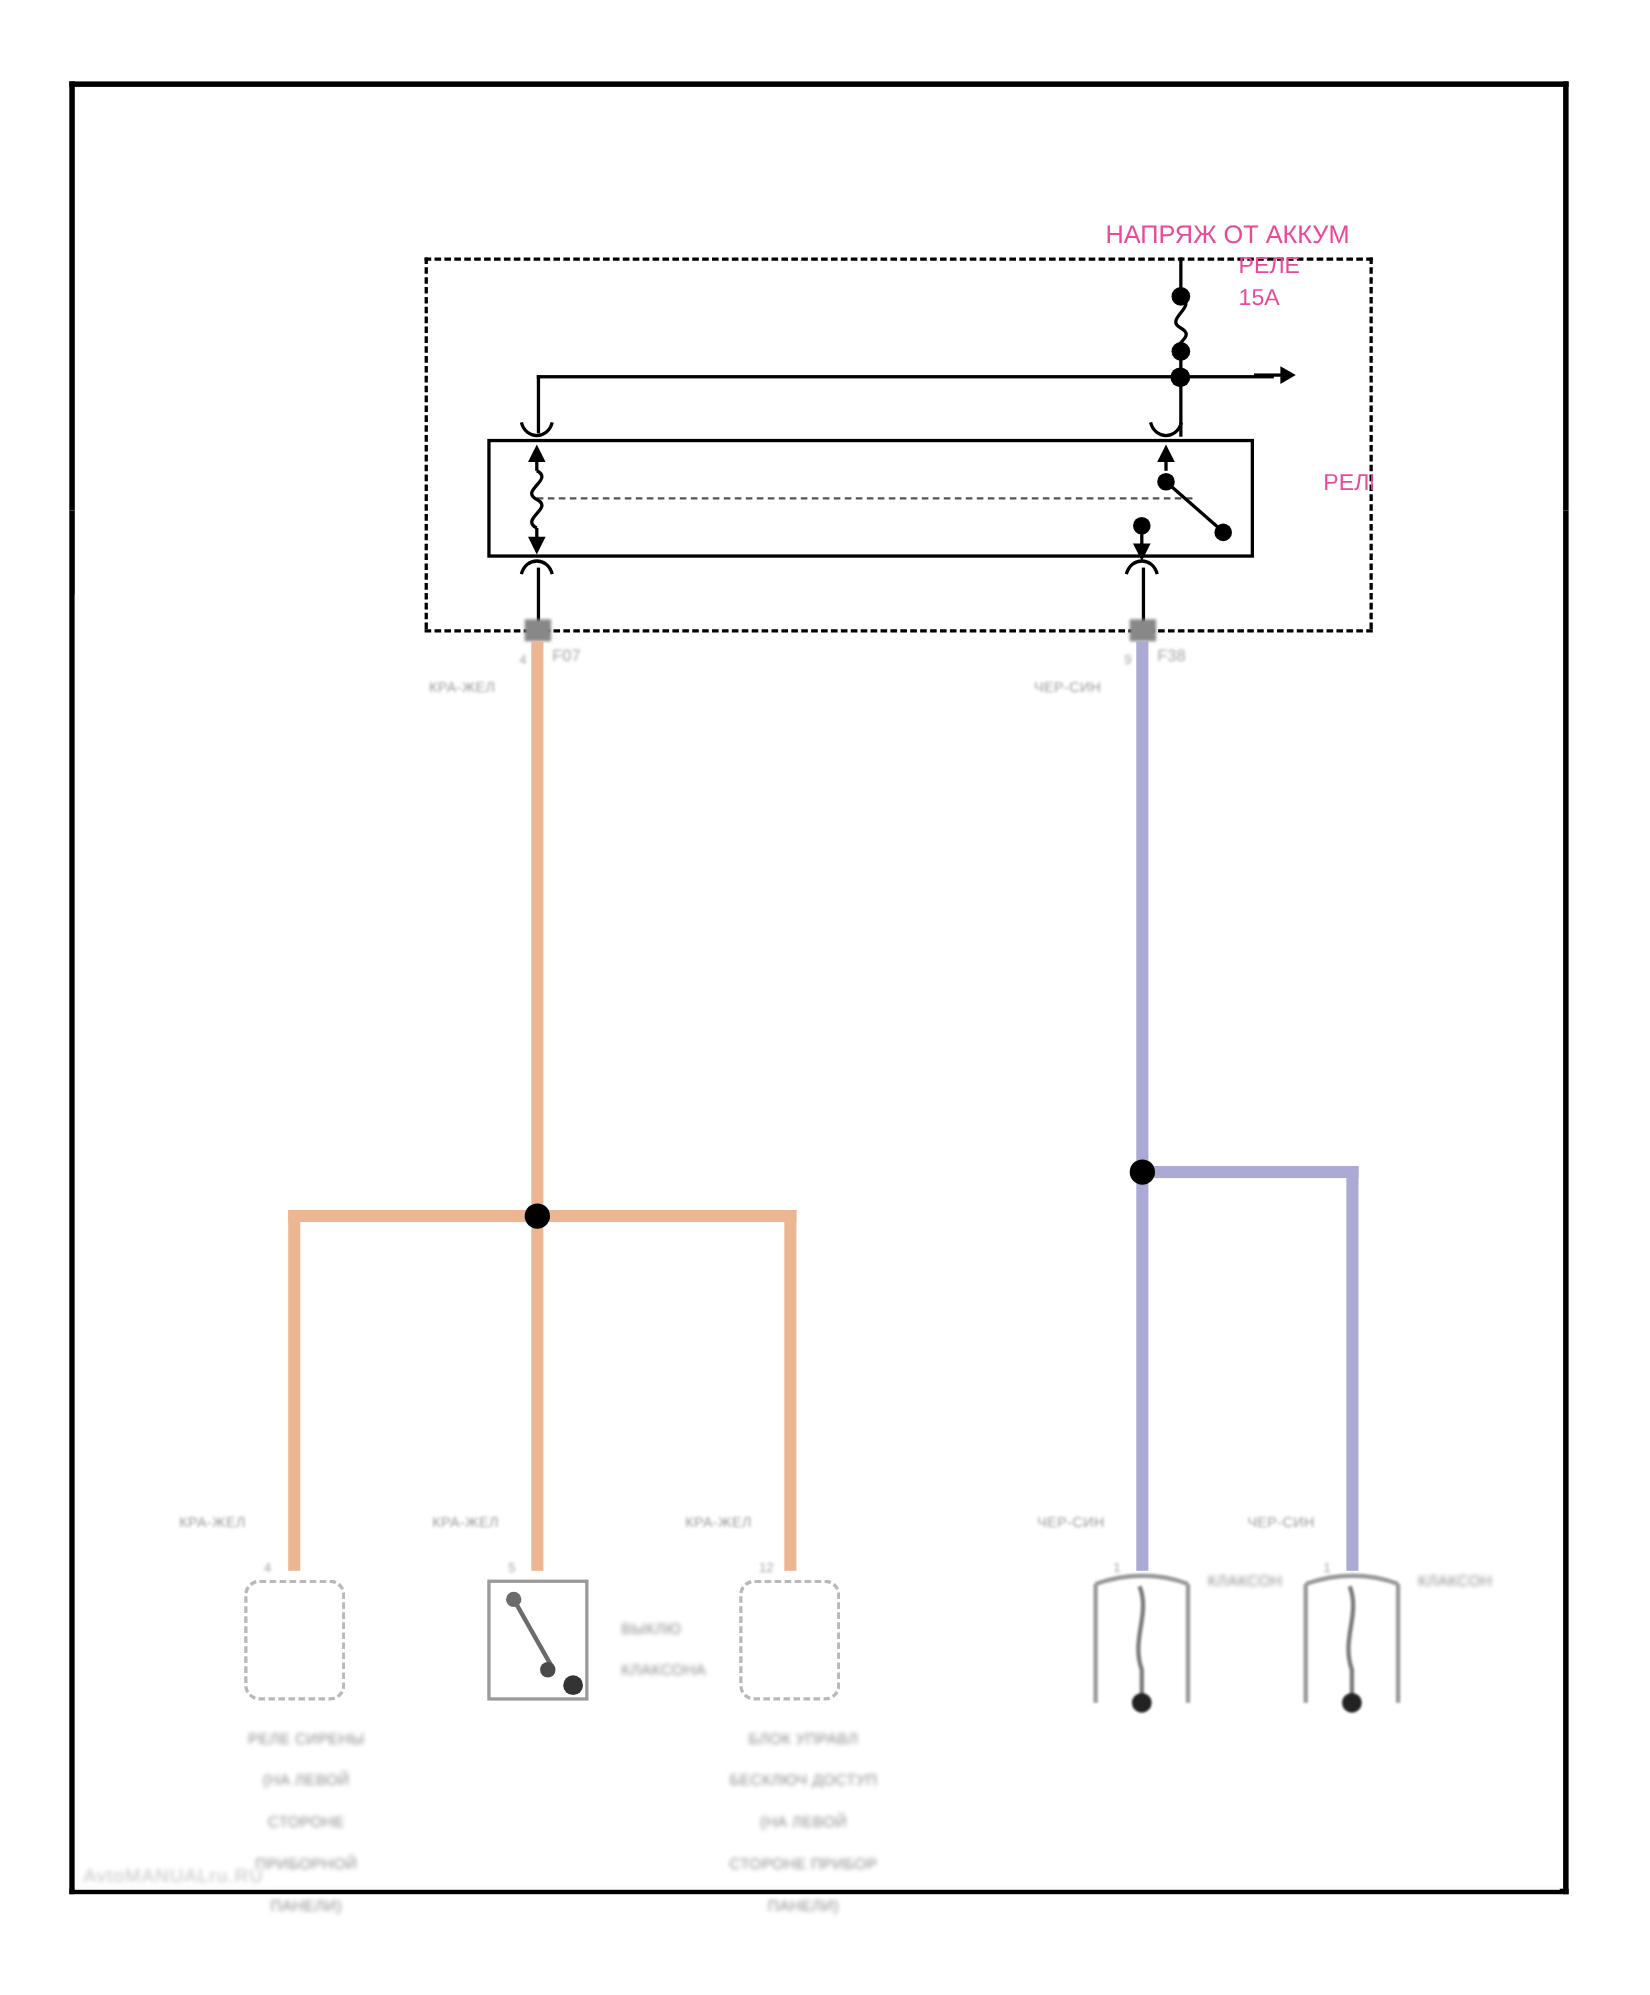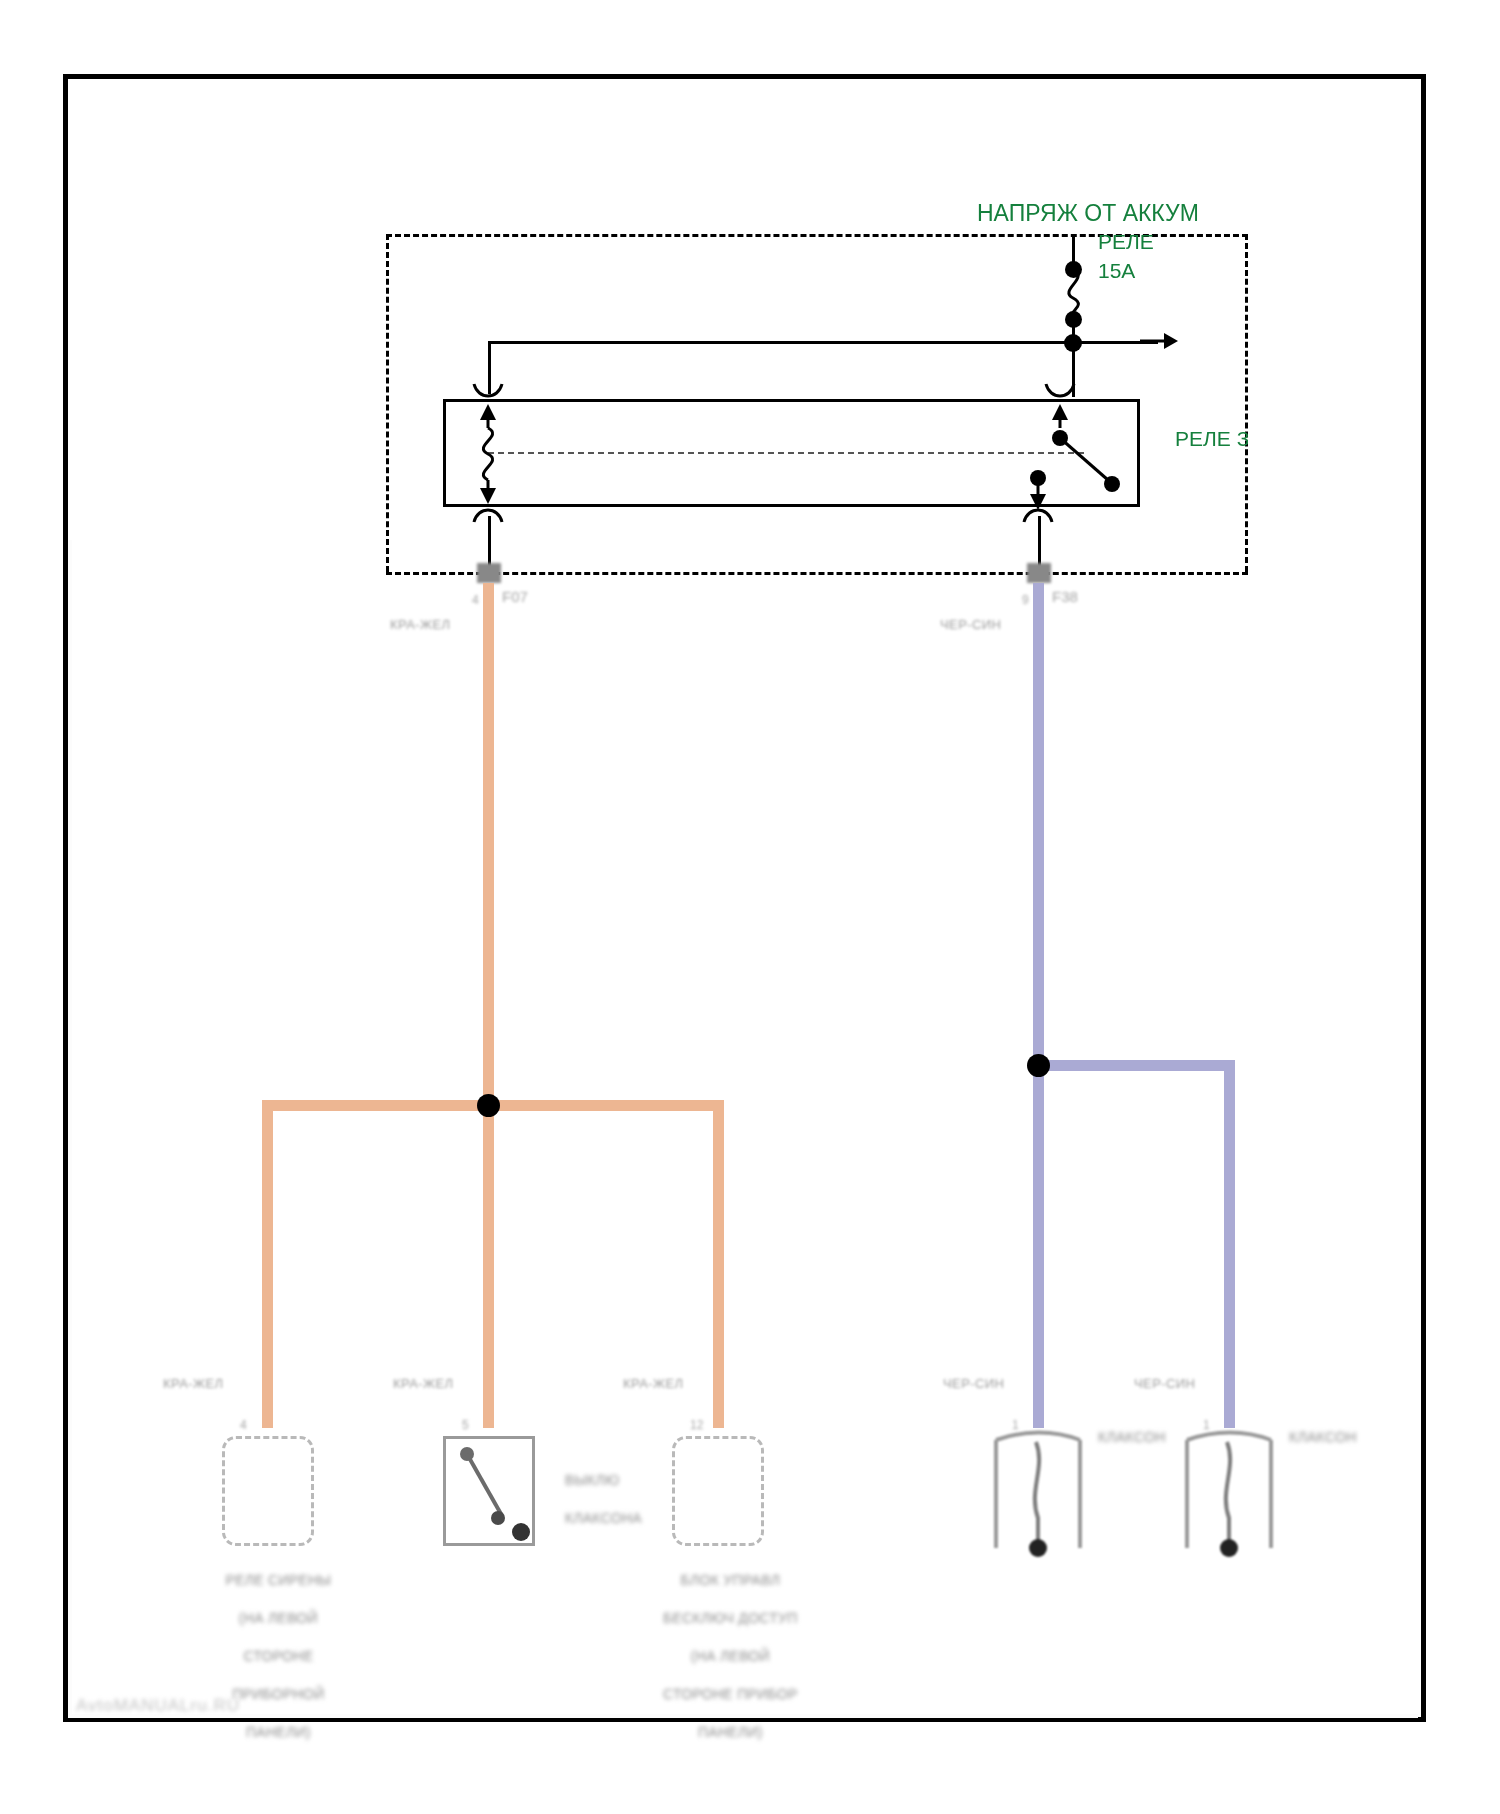--- a/index.html
+++ b/index.html
@@ -14,21 +14,21 @@
   .hline{position:absolute;background:#000;height:3px;}
   .vline{position:absolute;background:#000;width:3px;}
   .dot{position:absolute;background:#000;border-radius:50%;}
   .dash-h{position:absolute;height:0;border-top:3px dashed #000;}
   .dash-v{position:absolute;width:0;border-left:3px dashed #000;}
   .dash-h-thin{position:absolute;height:0;border-top:2px dashed #555;}
 
   .box{position:absolute;border:3px solid #000;box-sizing:border-box;background:transparent;}
   .box-dash-grey{position:absolute;border:3px dashed #b9b9b9;border-radius:14px;box-sizing:border-box;}
   .box-solid-grey{position:absolute;border:3px solid #9a9a9a;box-sizing:border-box;}
-  .label-sharp{position:absolute;color:#15803d;font-size:21px;line-height:27px;white-space:pre;}
+  .label-sharp{position:absolute;color:#ec4899;font-size:21px;line-height:27px;white-space:pre;margin-left:28px;}
 
   
   .blur-sm{position:absolute;font-size:13px;line-height:16px;color:#9b9b9b;white-space:pre;
            filter:blur(1.6px);letter-spacing:.4px;}
   .blur-md{position:absolute;font-size:14px;line-height:19px;color:#8e8e8e;white-space:pre;
            filter:blur(1.9px);text-align:center;letter-spacing:.3px;}
   .blur-pin{position:absolute;font-size:12px;line-height:14px;color:#a5a5a5;white-space:pre;
             filter:blur(1.5px);}
   .blur-wm{position:absolute;font-size:17px;color:#c2c2c2;white-space:pre;filter:blur(2px);letter-spacing:1px;}
 

